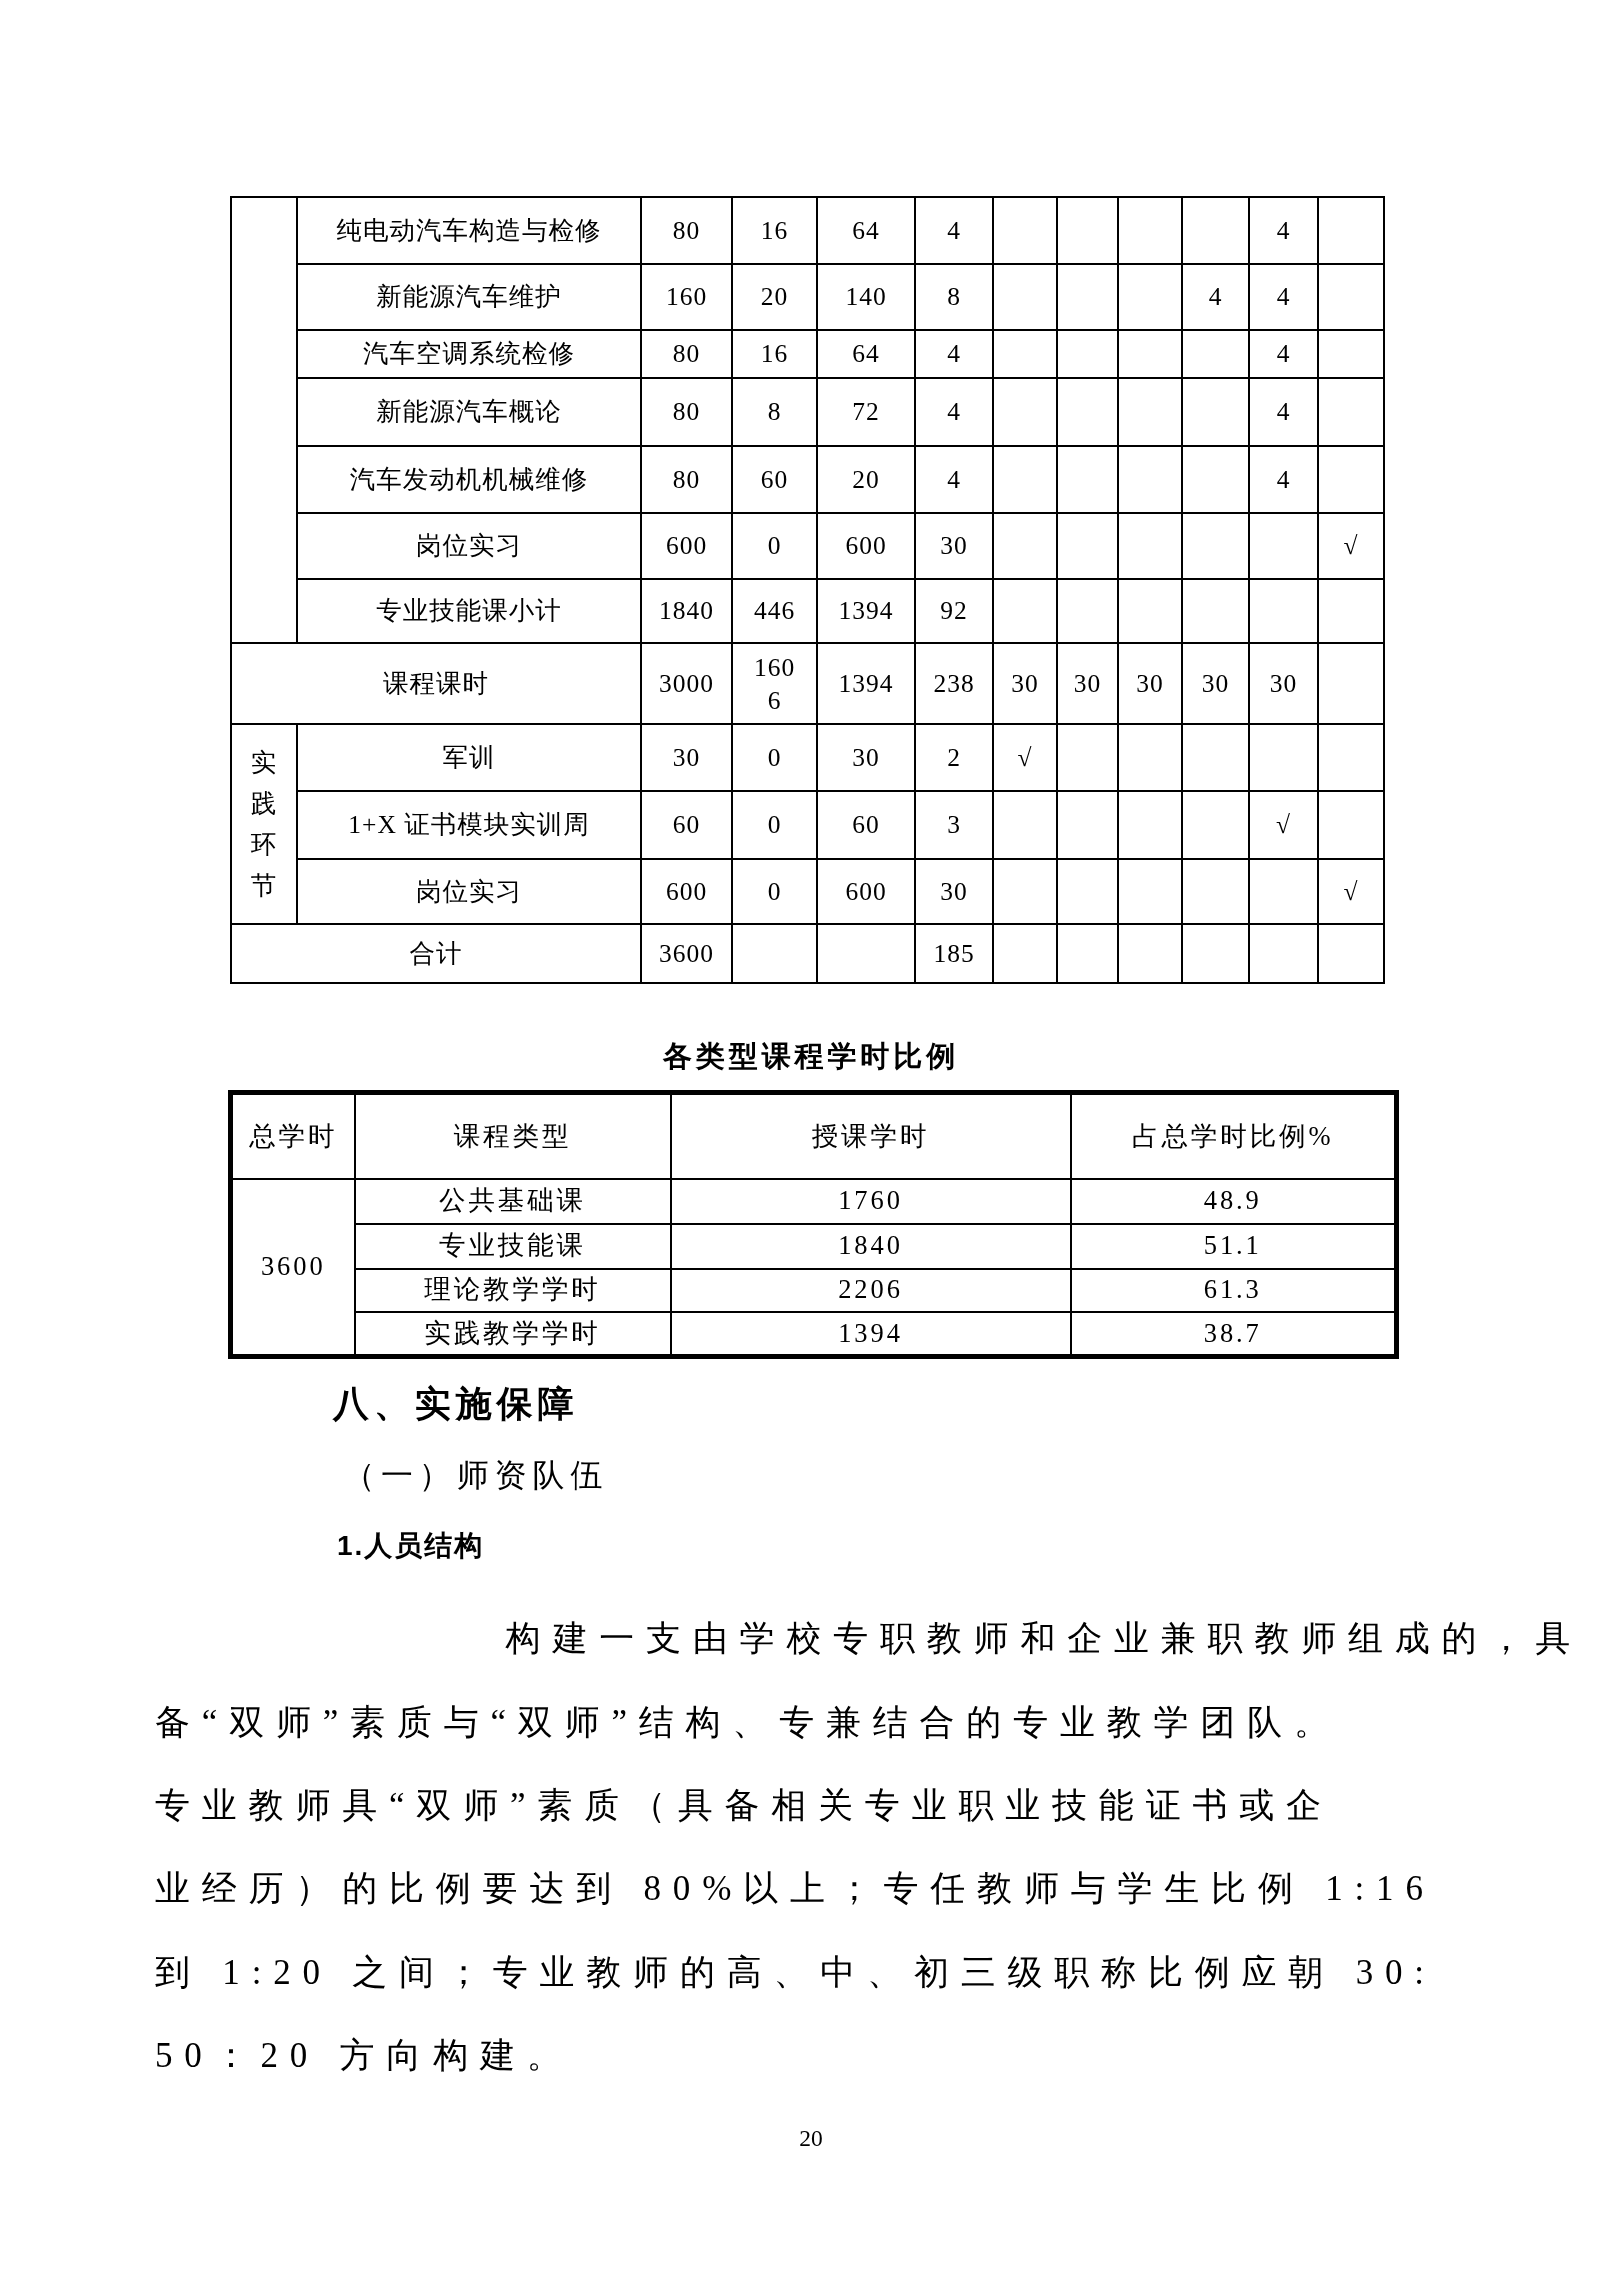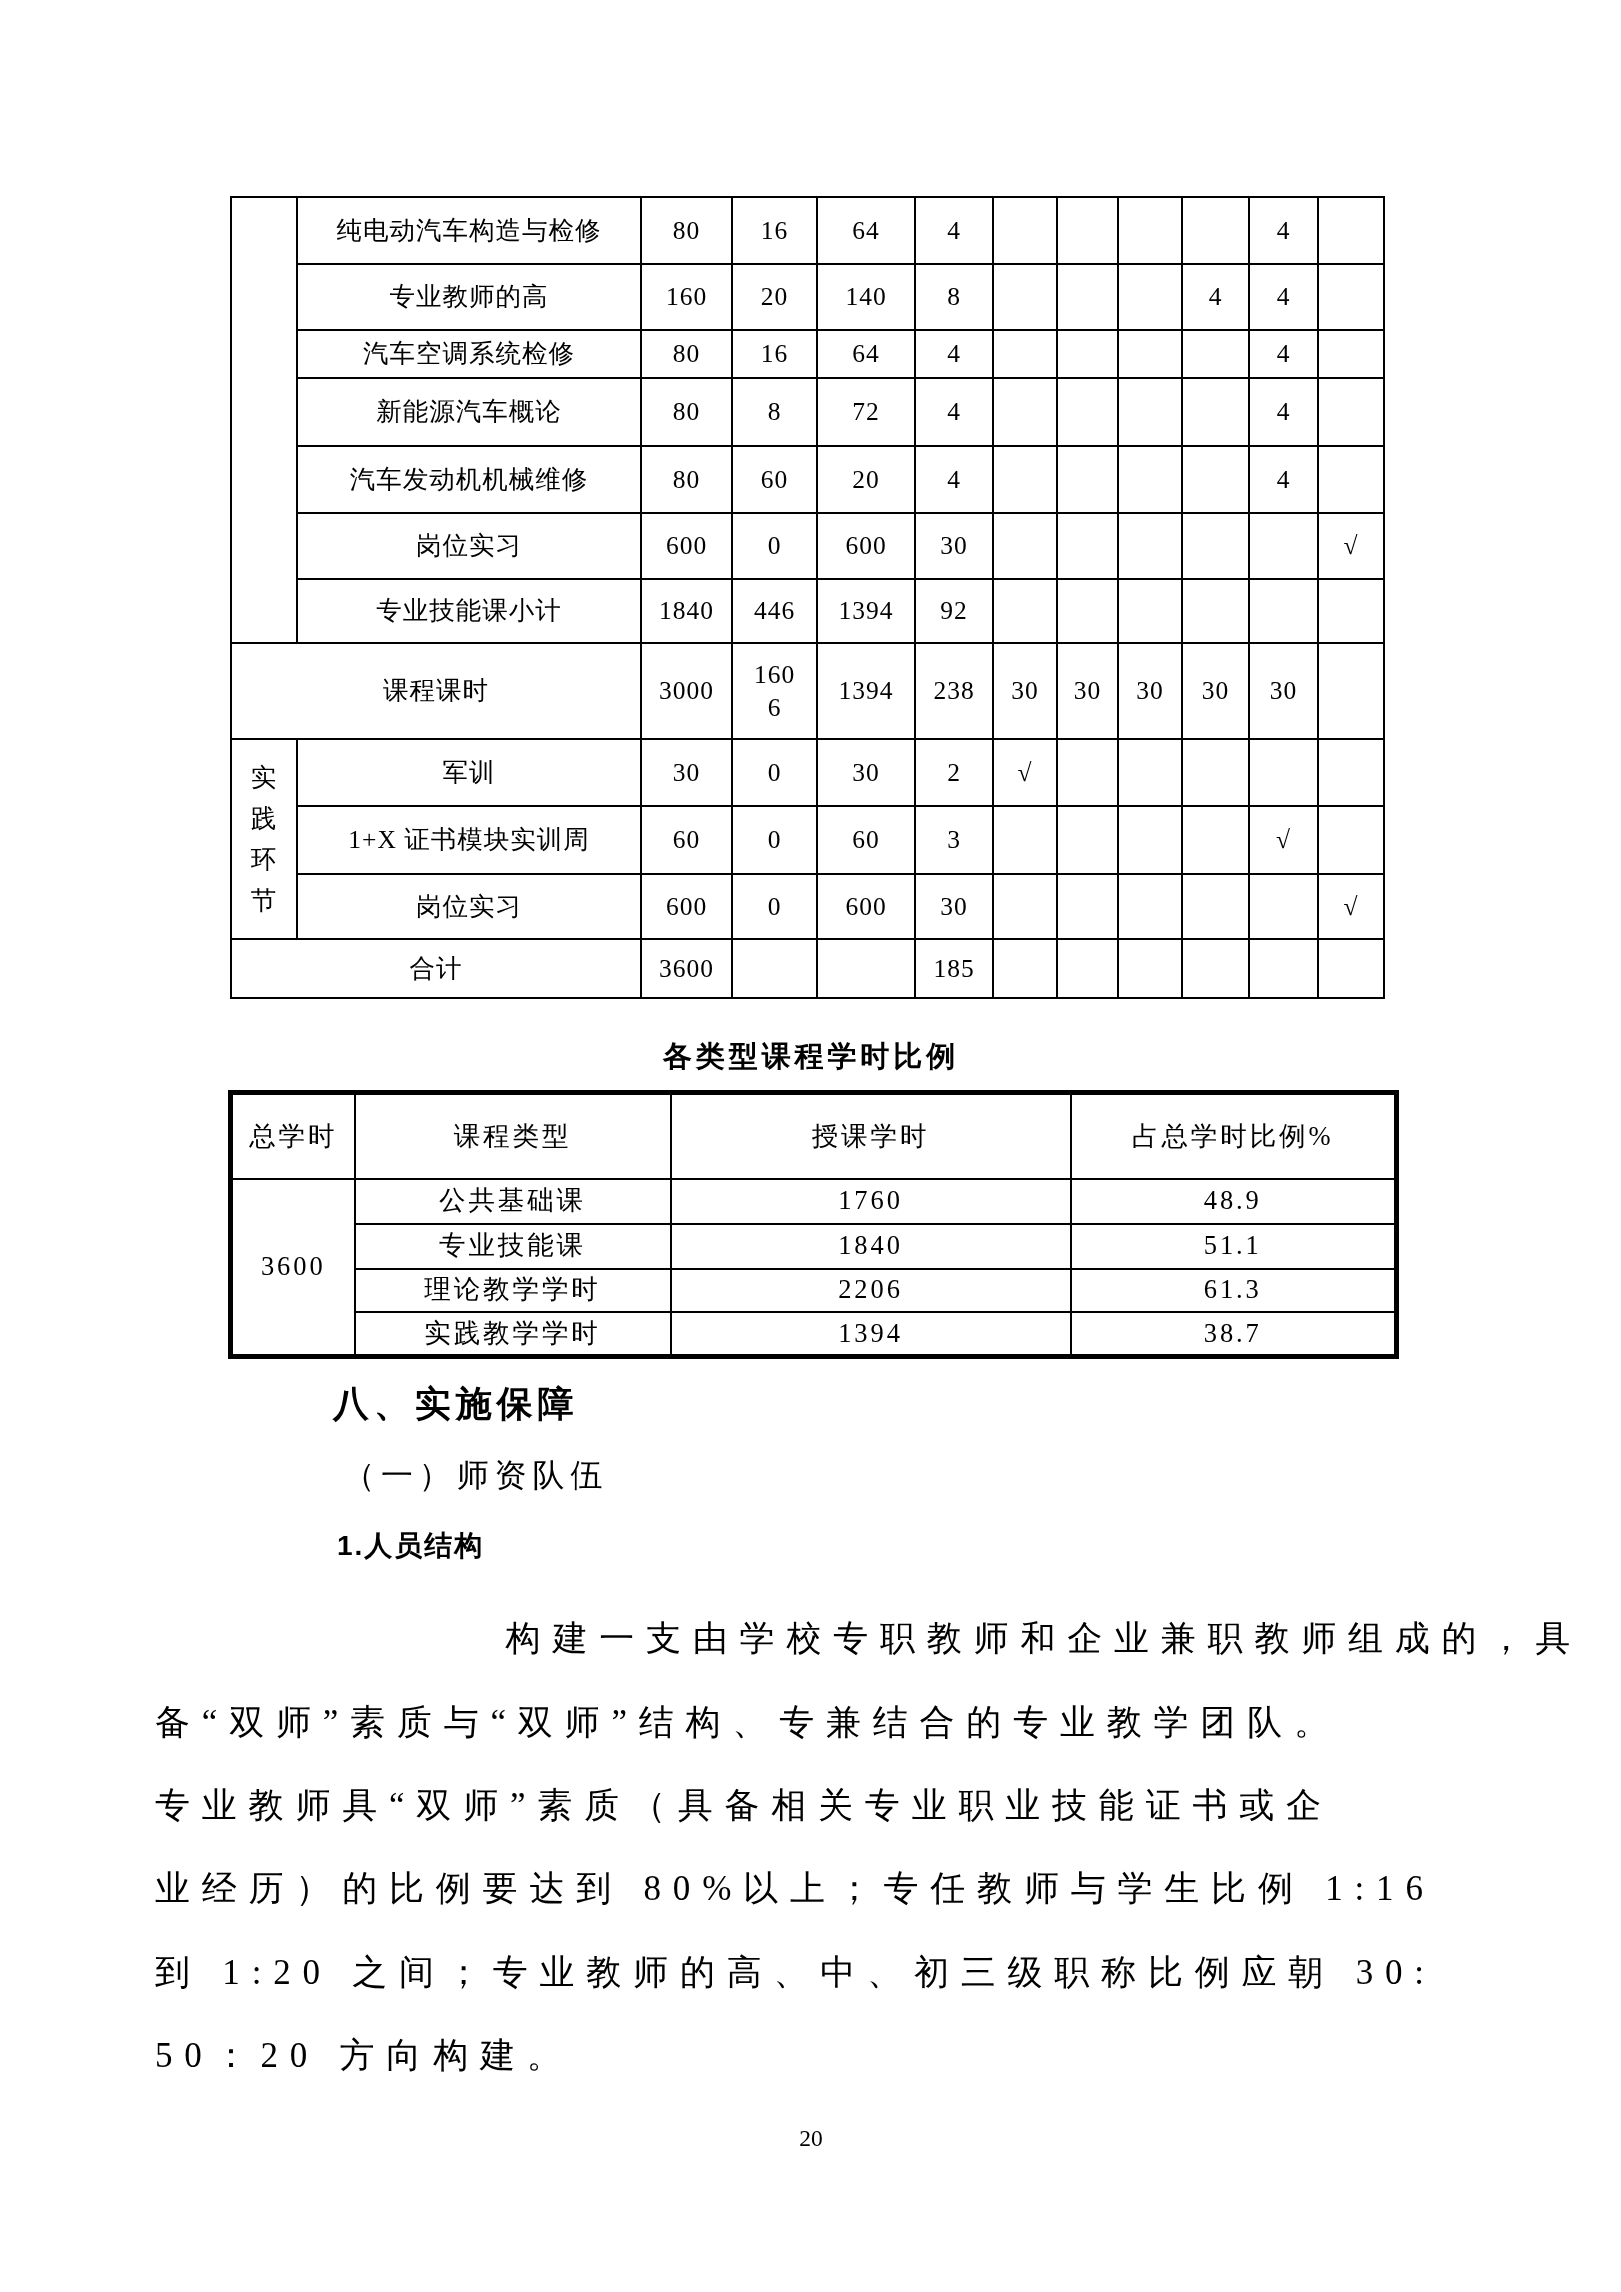--- a/index.html
+++ b/index.html
@@ -67,21 +67,21 @@
       <td>64</td>
       <td>4</td>
       <td></td>
       <td></td>
       <td></td>
       <td></td>
       <td>4</td>
       <td></td>
     </tr>
     <tr style="height:66px">
-      <td>专业教师的高</td>
+      <td>新能源汽车维护</td>
       <td>160</td>
       <td>20</td>
       <td>140</td>
       <td>8</td>
       <td></td>
       <td></td>
       <td></td>
       <td>4</td>
       <td>4</td>
       <td></td>
@@ -145,21 +145,21 @@
       <td>1394</td>
       <td>92</td>
       <td></td>
       <td></td>
       <td></td>
       <td></td>
       <td></td>
       <td></td>
     </tr>
 
-    <tr style="height:96px">
+    <tr style="height:81px">
       <td colspan="2">课程课时</td>
       <td>3000</td>
       <td><span class="wrapnum">1606</span></td>
       <td>1394</td>
       <td>238</td>
       <td>30</td>
       <td>30</td>
       <td>30</td>
       <td>30</td>
       <td>30</td>

